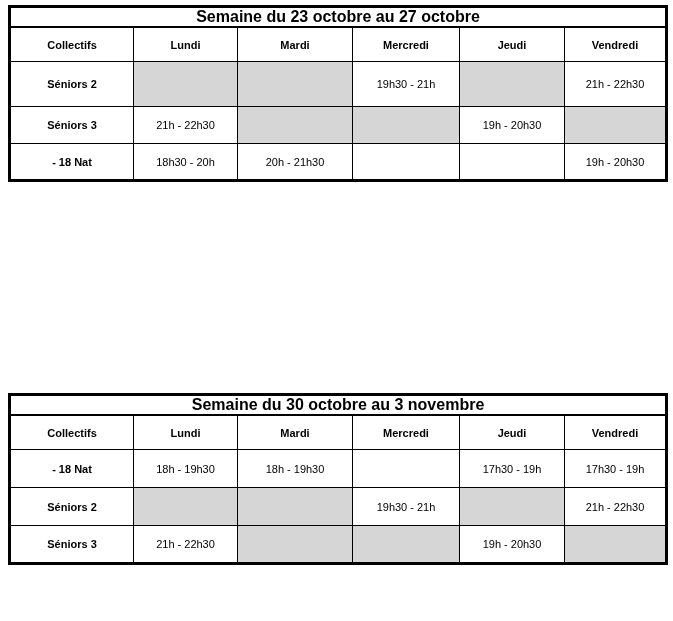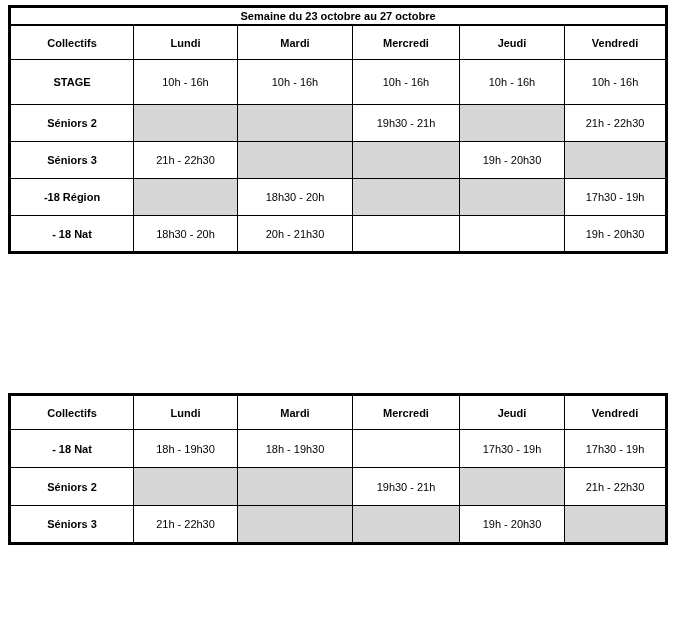--- a/index.html
+++ b/index.html
@@ -30,21 +30,21 @@
     border: 1px solid #000000;
     text-align: center;
     vertical-align: middle;
     font-size: 11px;
     padding: 0 2px;
     overflow: hidden;
     white-space: nowrap;
   }
   tr.row-title th {
     height: 16px;
-    font-size: 11px;
+    font-size: 16px;
     font-weight: bold;
     border-bottom: 2px solid #000000;
   }
   tr.row-header th {
     height: 33px;
     font-weight: bold;
     font-size: 11px;
   }
   #table-week1 tbody tr { height: 37px; }
   #table-week1 tbody tr:first-child { height: 45px; }
@@ -74,50 +74,34 @@
           <th>Collectifs</th>
           <th>Lundi</th>
           <th>Mardi</th>
           <th>Mercredi</th>
           <th>Jeudi</th>
           <th>Vendredi</th>
         </tr>
     </thead>
     <tbody>
         <tr>
-          <td class="label">STAGE</td>
-          <td>10h - 16h</td>
-          <td>10h - 16h</td>
-          <td>10h - 16h</td>
-          <td>10h - 16h</td>
-          <td>10h - 16h</td>
-        </tr>
-        <tr>
           <td class="label">Séniors 2</td>
           <td class="shaded" style="background: rgb(214, 214, 214);"></td>
           <td class="shaded" style="background: rgb(214, 214, 214);"></td>
           <td>19h30 - 21h</td>
           <td class="shaded" style="background: rgb(214, 214, 214);"></td>
           <td>21h - 22h30</td>
         </tr>
         <tr>
           <td class="label">Séniors 3</td>
           <td>21h - 22h30</td>
           <td class="shaded" style="background: rgb(214, 214, 214);"></td>
           <td class="shaded" style="background: rgb(214, 214, 214);"></td>
           <td>19h - 20h30</td>
           <td class="shaded" style="background: rgb(214, 214, 214);"></td>
-        </tr>
-        <tr>
-          <td class="label">-18 Région</td>
-          <td class="shaded" style="background: rgb(214, 214, 214);"></td>
-          <td>18h30 - 20h</td>
-          <td class="shaded" style="background: rgb(214, 214, 214);"></td>
-          <td class="shaded" style="background: rgb(214, 214, 214);"></td>
-          <td>17h30 - 19h</td>
         </tr>
         <tr>
           <td class="label">- 18 Nat</td>
           <td>18h30 - 20h</td>
           <td>20h - 21h30</td>
           <td></td>
           <td></td>
           <td>19h - 20h30</td>
         </tr>
       </tbody>
@@ -126,20 +110,23 @@
   <table class="sched" id="table-week2">
     <colgroup>
       <col style="width:124px">
         <col style="width:104px">
         <col style="width:115px">
       <col style="width:107px">
         <col style="width:105px">
         <col style="width:102px">
     </colgroup>
     <thead>
+      <tr class="row-title">
+        <th colspan="6">Semaine du 30 octobre au 3 novembre</th>
+      </tr>
       <tr class="row-header">
           <th>Collectifs</th>
           <th>Lundi</th>
           <th>Mardi</th>
           <th>Mercredi</th>
           <th>Jeudi</th>
           <th>Vendredi</th>
         </tr>
     </thead>
     <tbody>

